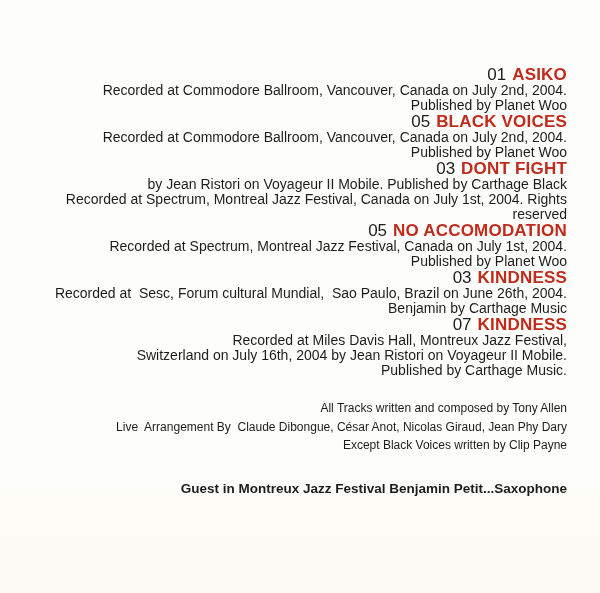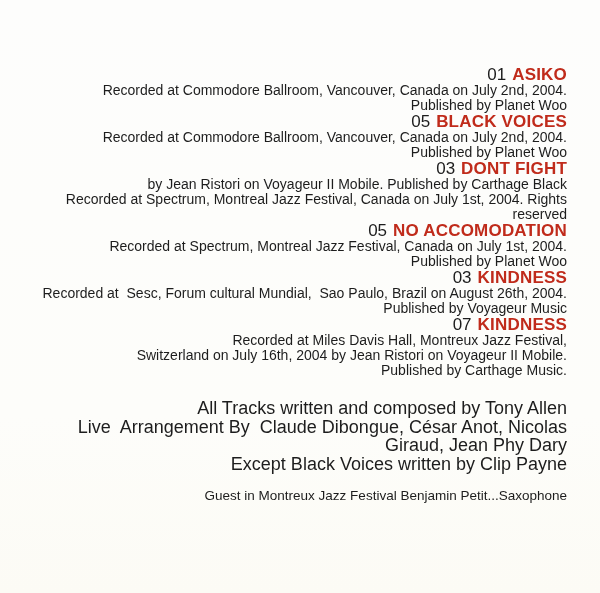--- a/index.html
+++ b/index.html
@@ -45,29 +45,30 @@
   }
   .track-line {
     font-size: 14px;
     line-height: 15px;
     white-space: pre-wrap;
   }
   .credits {
     margin-top: 21px;
   }
   .credit-line {
-    font-size: 18px;
+    font-size: 12px;
     line-height: 18.5px;
     white-space: pre-wrap;
   }
   .guest-line {
-    margin-top: 15px;
+    margin-top: 26px;
     font-size: 13.5px;
     line-height: 15px;
     white-space: pre-wrap;
+    font-weight: bold;
   }
 </style>
 </head>
 <body>
 
 <div class="page">
   <div class="content">
 
     <div class="track-list">
 
@@ -93,22 +94,22 @@
       </div>
 
       <div class="track">
         <div class="track-title"><span class="track-num">05</span><span>NO ACCOMODATION</span></div>
         <div class="track-line">Recorded at Spectrum, Montreal Jazz Festival, Canada on July 1st, 2004.</div>
         <div class="track-line">Published by Planet Woo</div>
       </div>
 
       <div class="track">
         <div class="track-title"><span class="track-num">03</span><span>KINDNESS</span></div>
-        <div class="track-line">Recorded at  Sesc, Forum cultural Mundial,  Sao Paulo, Brazil on August 26th, 2004.</div>
-        <div class="track-line">Published by Voyageur Music</div>
+        <div class="track-line">Recorded at  Sesc, Forum cultural Mundial,  Sao Paulo, Brazil on June 26th, 2004.</div>
+        <div class="track-line">Benjamin by Carthage Music</div>
       </div>
 
       <div class="track">
         <div class="track-title"><span class="track-num">07</span><span>KINDNESS</span></div>
         <div class="track-line">Recorded at Miles Davis Hall, Montreux Jazz Festival,</div>
         <div class="track-line">Switzerland on July 16th, 2004 by Jean Ristori on Voyageur II Mobile.</div>
         <div class="track-line">Published by Carthage Music.</div>
       </div>
 
     </div>

